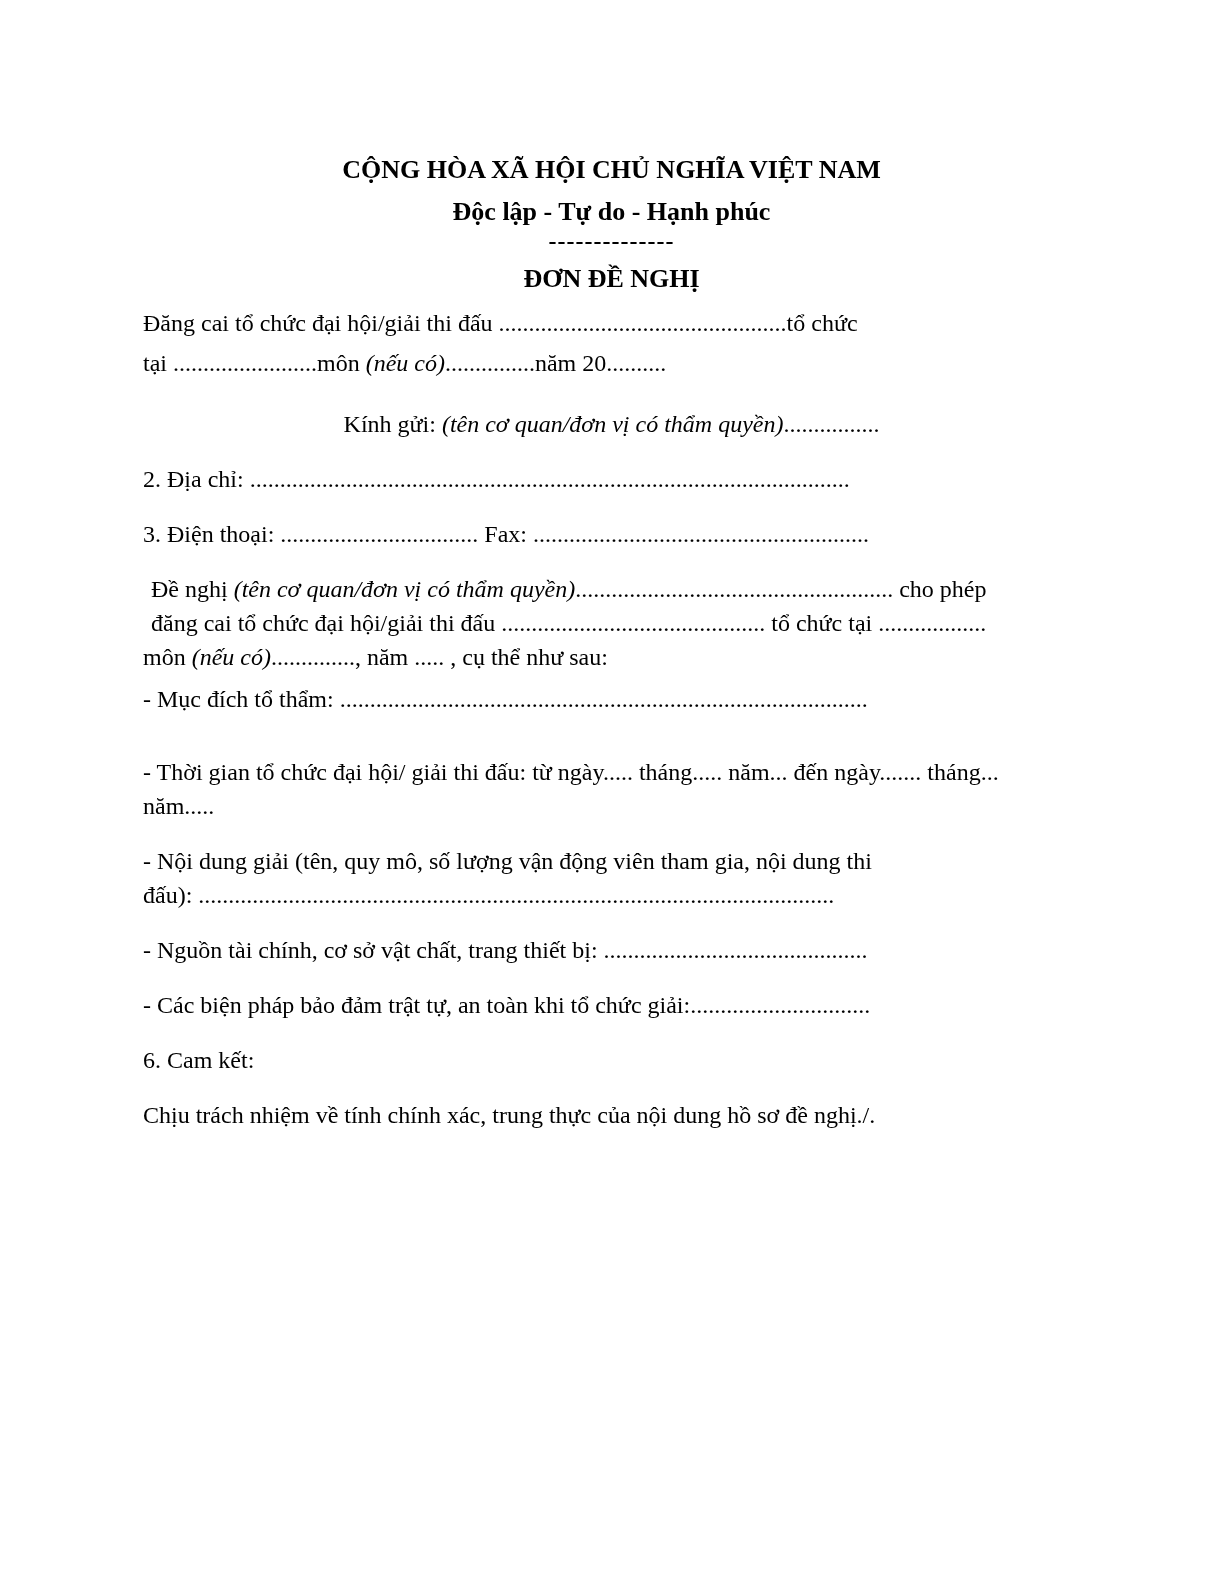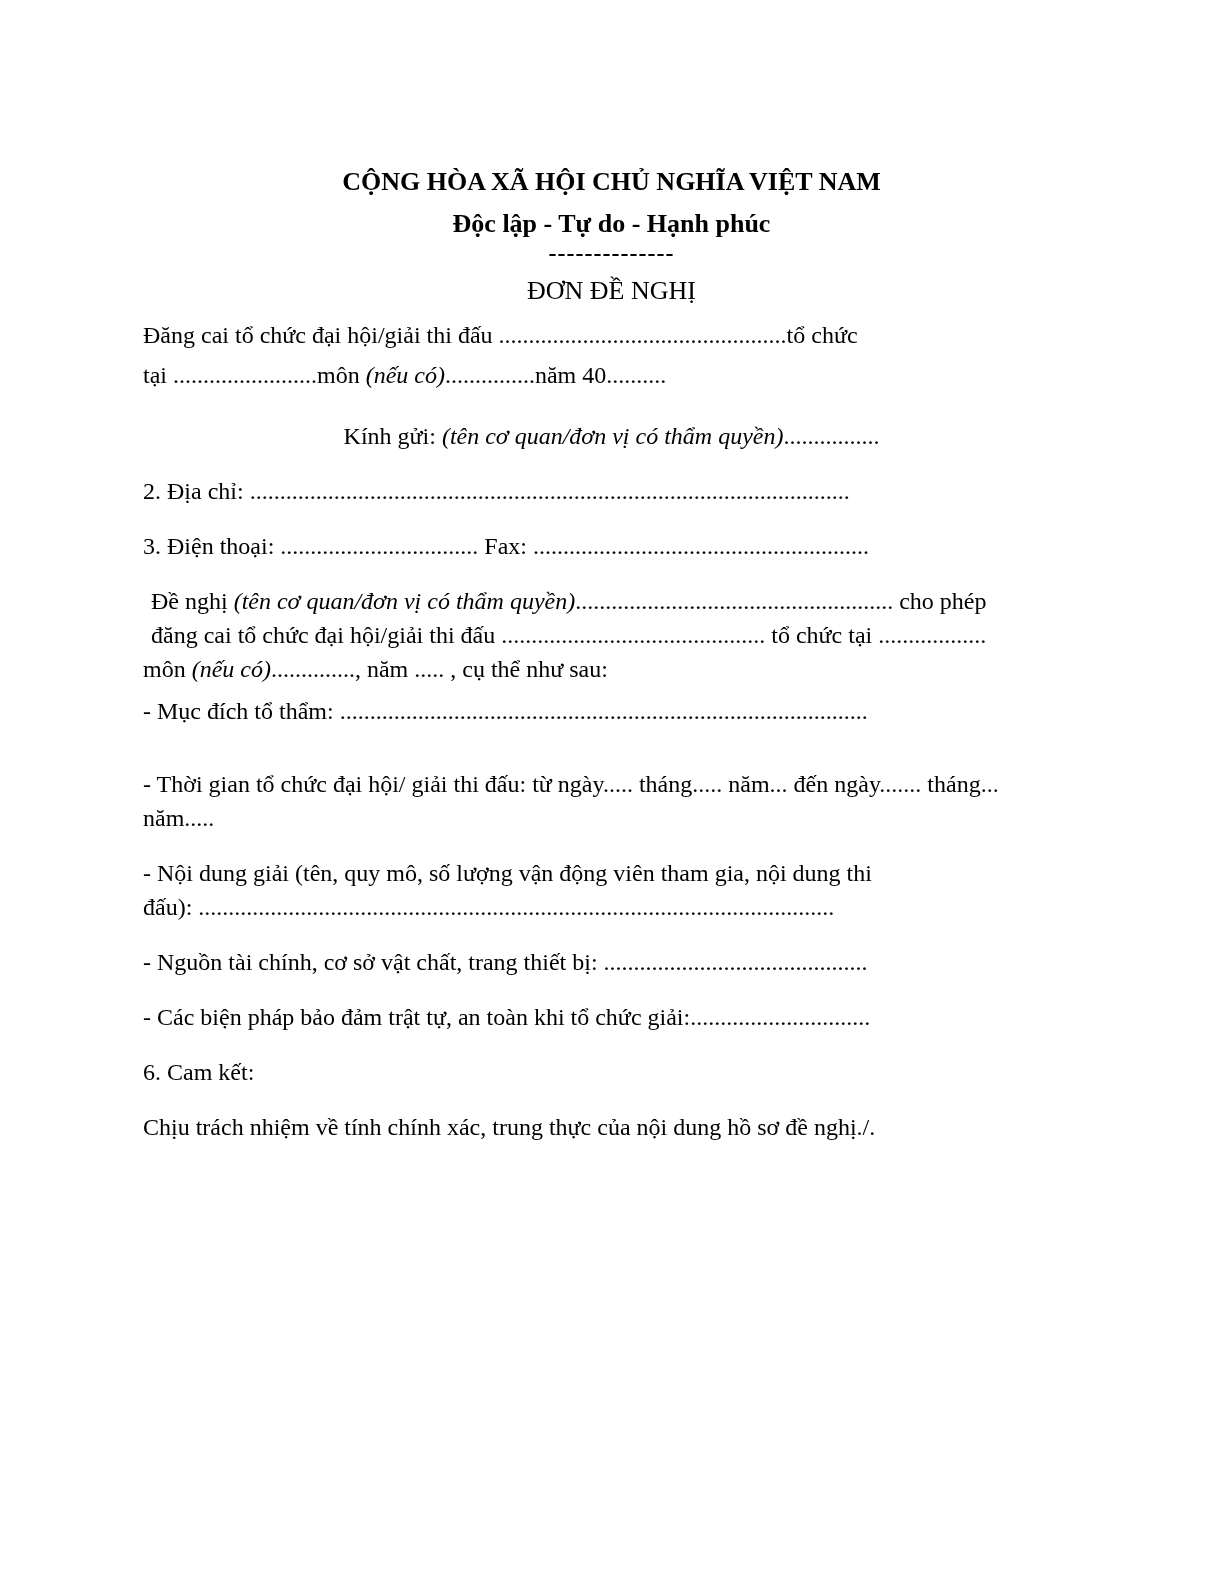--- a/index.html
+++ b/index.html
@@ -2,34 +2,34 @@
 <html lang="vi"><head>
 <meta charset="utf-8">
 <title>Đơn đề nghị</title>
 <style>
   html, body { margin: 0; padding: 0; background: #ffffff; }
   .page {
     position: relative;
     width: 1224px;
     height: 1264px;
     box-sizing: border-box;
-    margin: 12px auto;
+    margin: 0 auto;
     background: #ffffff;
     color: #000000;
     font-family: "Liberation Serif", "DejaVu Serif", serif;
     font-size: 24px;
     line-height: 34px;
     padding: 155px 144px 60px 143px;
     overflow: hidden;
   }
   .doc-header { text-align: center; }
   .nat-title  { font-weight: bold; font-size: 26px; line-height: 30px; margin: 0 0 12px 0; }
   .motto      { font-weight: bold; font-size: 26px; line-height: 30px; margin: 0 0 2px 0; }
   .separator  { font-weight: bold; font-size: 24px; line-height: 24px; letter-spacing: 1px; margin: 0 0 10px 0; }
-  .doc-title  { font-weight: normal; font-size: 26px; line-height: 32px; margin: 0 0 8px 0; }
+  .doc-title  { font-weight: bold; font-size: 26px; line-height: 32px; margin: 0 0 8px 0; }
   .para   { margin: 0 0 21px 0; }
   .intro  { line-height: 40px; margin-bottom: 24px; }
   .center { text-align: center; }
   .request { margin-top: 8px; margin-bottom: 8px; }
   .gap-lg  { margin-bottom: 39px; }
   .mb-18   { margin-bottom: 18px; }
   .it     { font-style: italic; }
   .ind    { padding-left: 8px; }
   .nowrap { white-space: nowrap; }
 </style>
@@ -41,21 +41,21 @@
   <header class="doc-header">
     <div class="nat-title">CỘNG HÒA XÃ HỘI CHỦ NGHĨA VIỆT NAM</div>
     <div class="motto">Độc lập - Tự do - Hạnh phúc</div>
     <div class="separator">--------------</div>
     <div class="doc-title">ĐƠN ĐỀ NGHỊ</div>
   </header>
 
   <div class="para intro">
     <div class="line">Đăng cai tổ chức đại hội/giải thi đấu ................................................tổ chức</div>
     <div class="line">
-      <span>tại ........................môn </span><span class="it">(nếu có)</span><span>...............năm 40..........</span>
+      <span>tại ........................môn </span><span class="it">(nếu có)</span><span>...............năm 20..........</span>
     </div>
   </div>
 
   <div class="para center">
     <span>Kính gửi: </span><span class="it">(tên cơ quan/đơn vị có thẩm quyền)</span><span>................</span>
   </div>
 
 
   <p class="para">2. Địa chỉ: ....................................................................................................</p>
 

